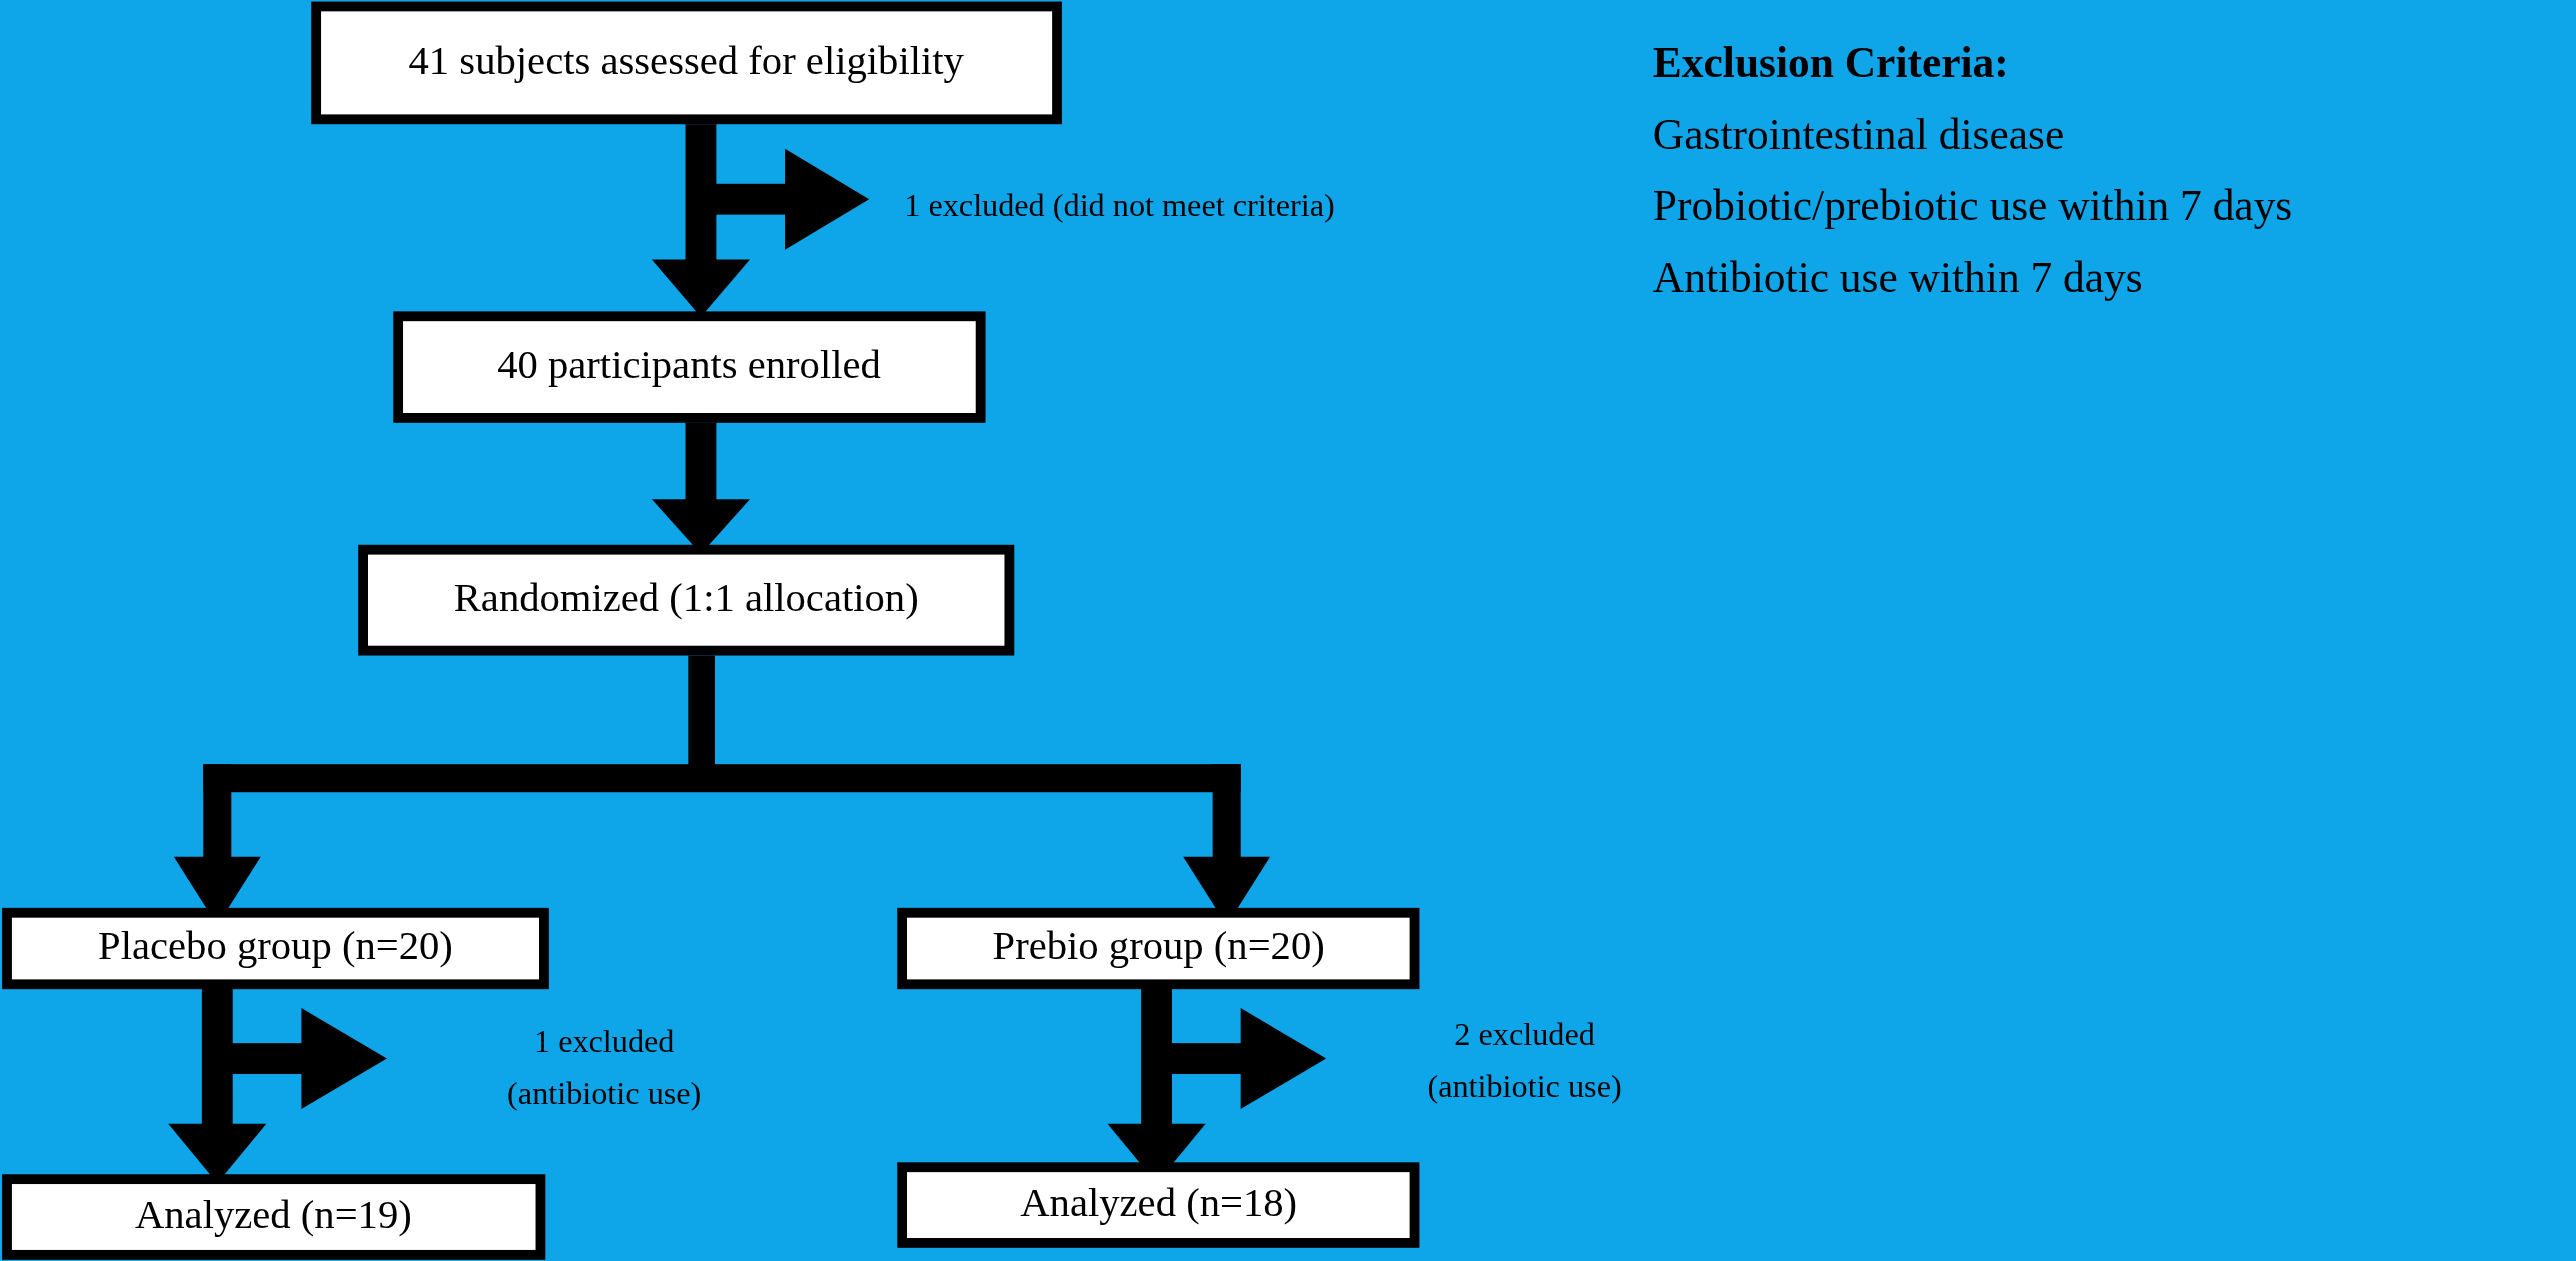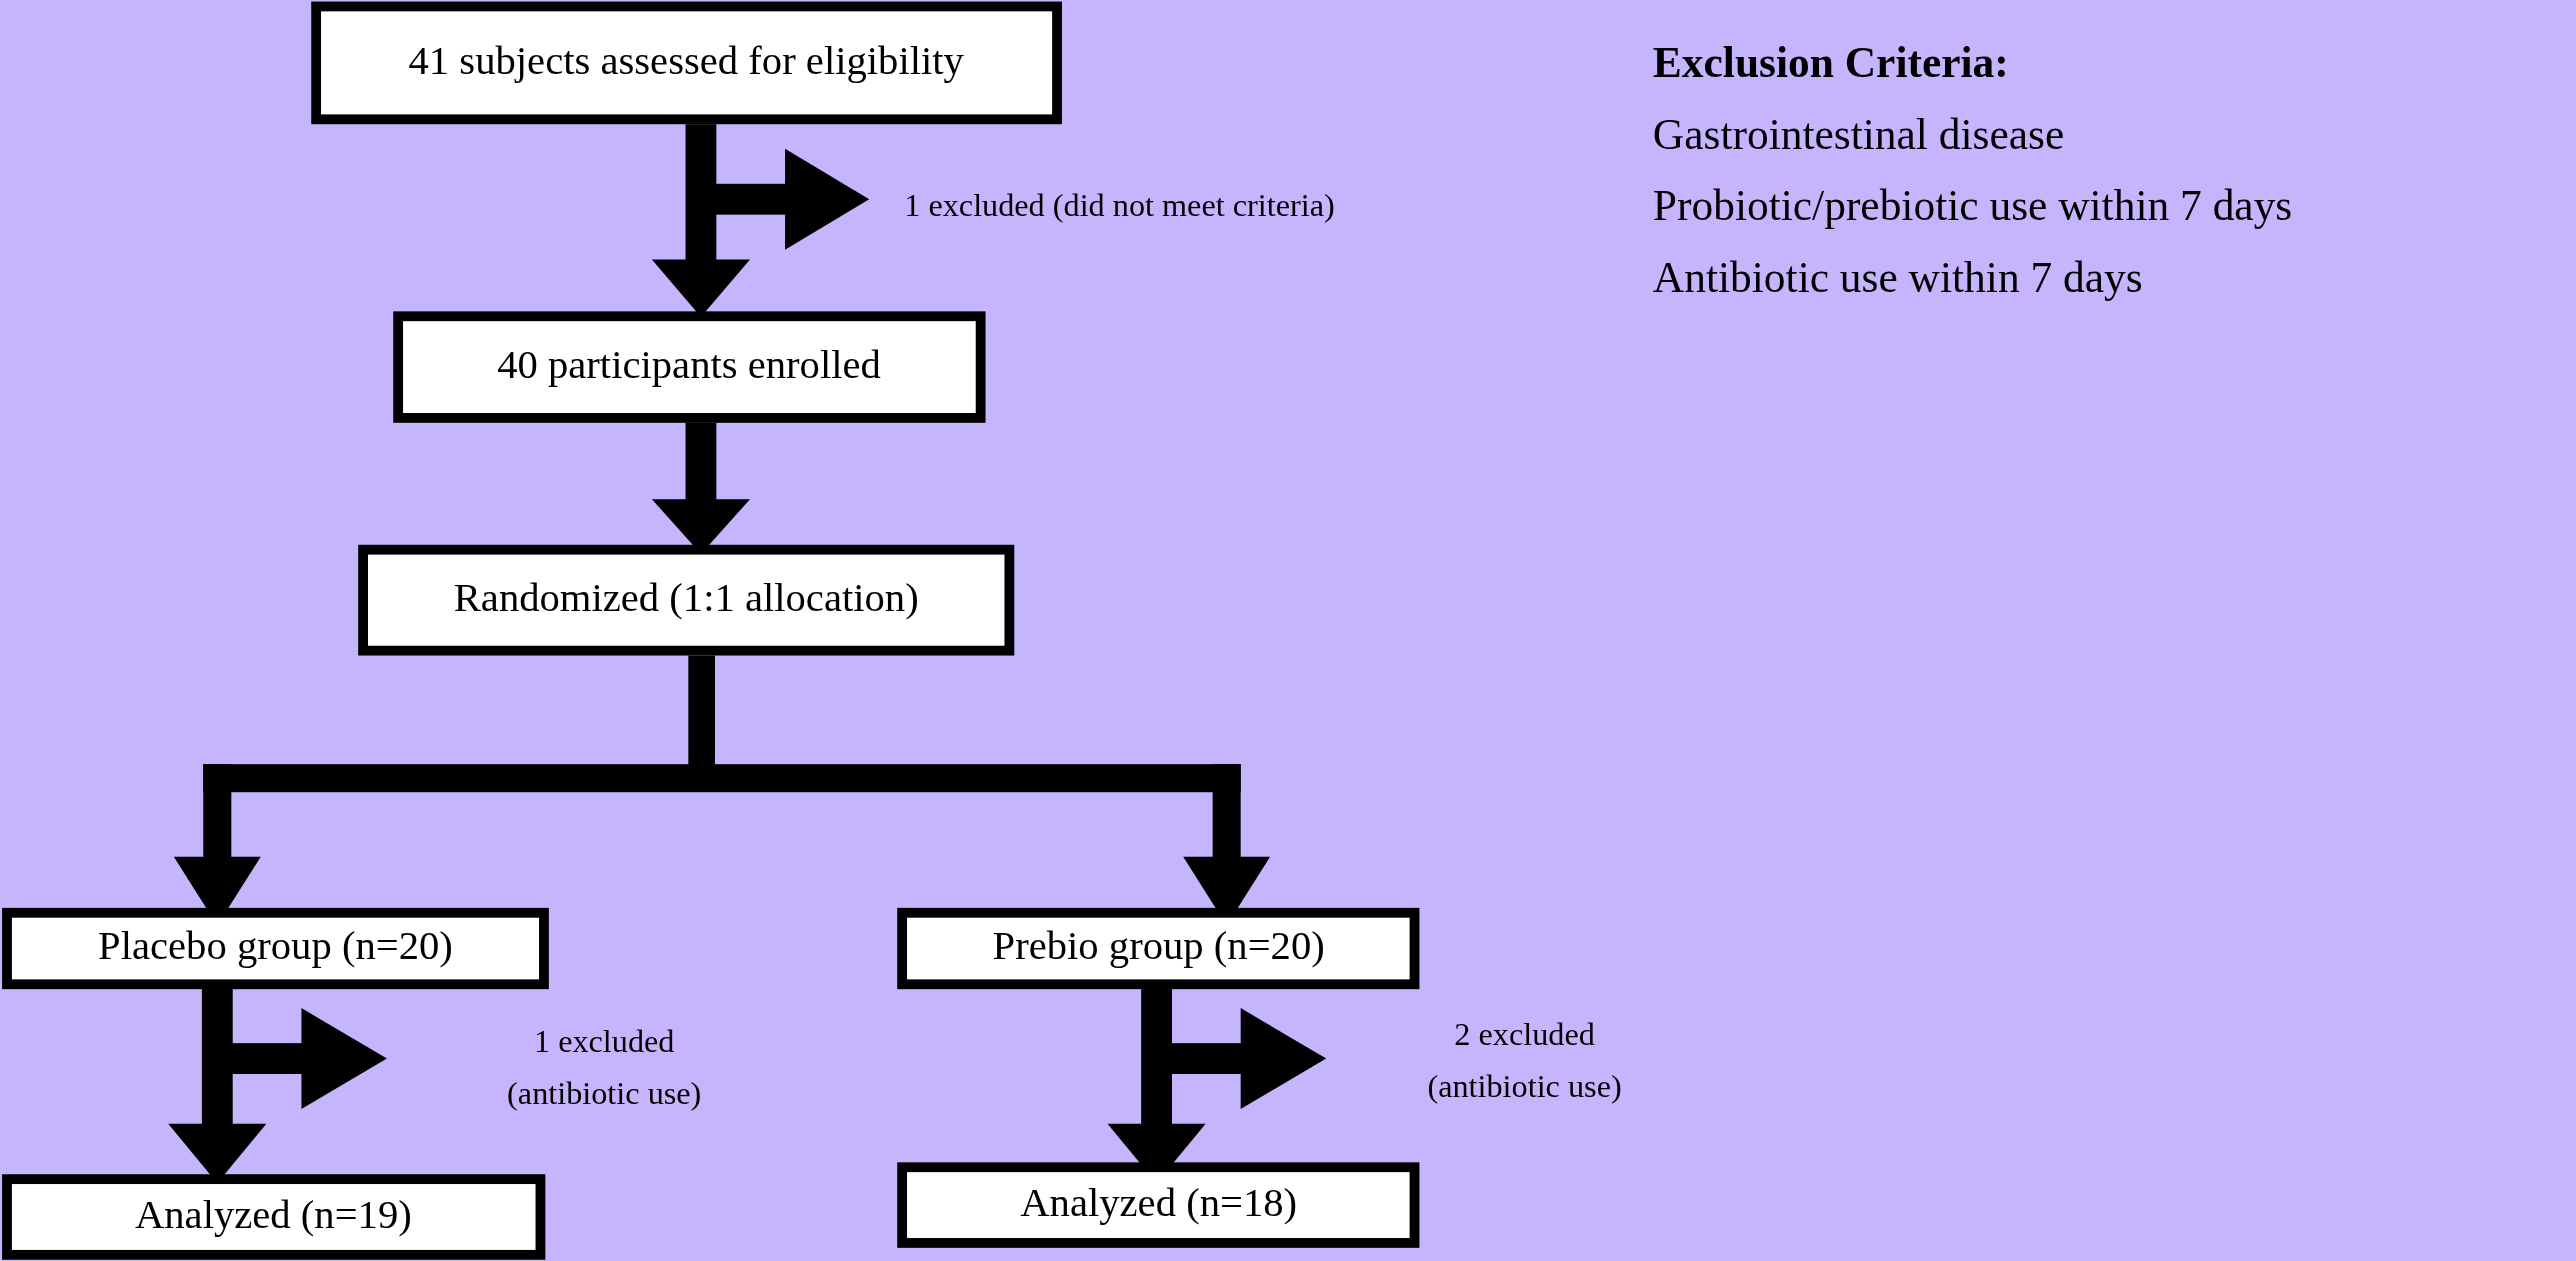--- a/index.html
+++ b/index.html
@@ -11,21 +11,21 @@
     width: 2576px;
     height: 1262px;
     overflow: hidden;
     font-family: "Liberation Serif", "DejaVu Serif", serif;
     color: #000000;
   }
   #stage {
     position: relative;
     width: 2576px;
     height: 1262px;
-    background: #c4b5fd;
+    background: #0ea5e9;
   }
   #flow-svg {
     position: absolute;
     left: 0;
     top: 0;
     width: 2576px;
     height: 1262px;
   }
   .box-label {
     font-family: "Liberation Serif", "DejaVu Serif", serif;

